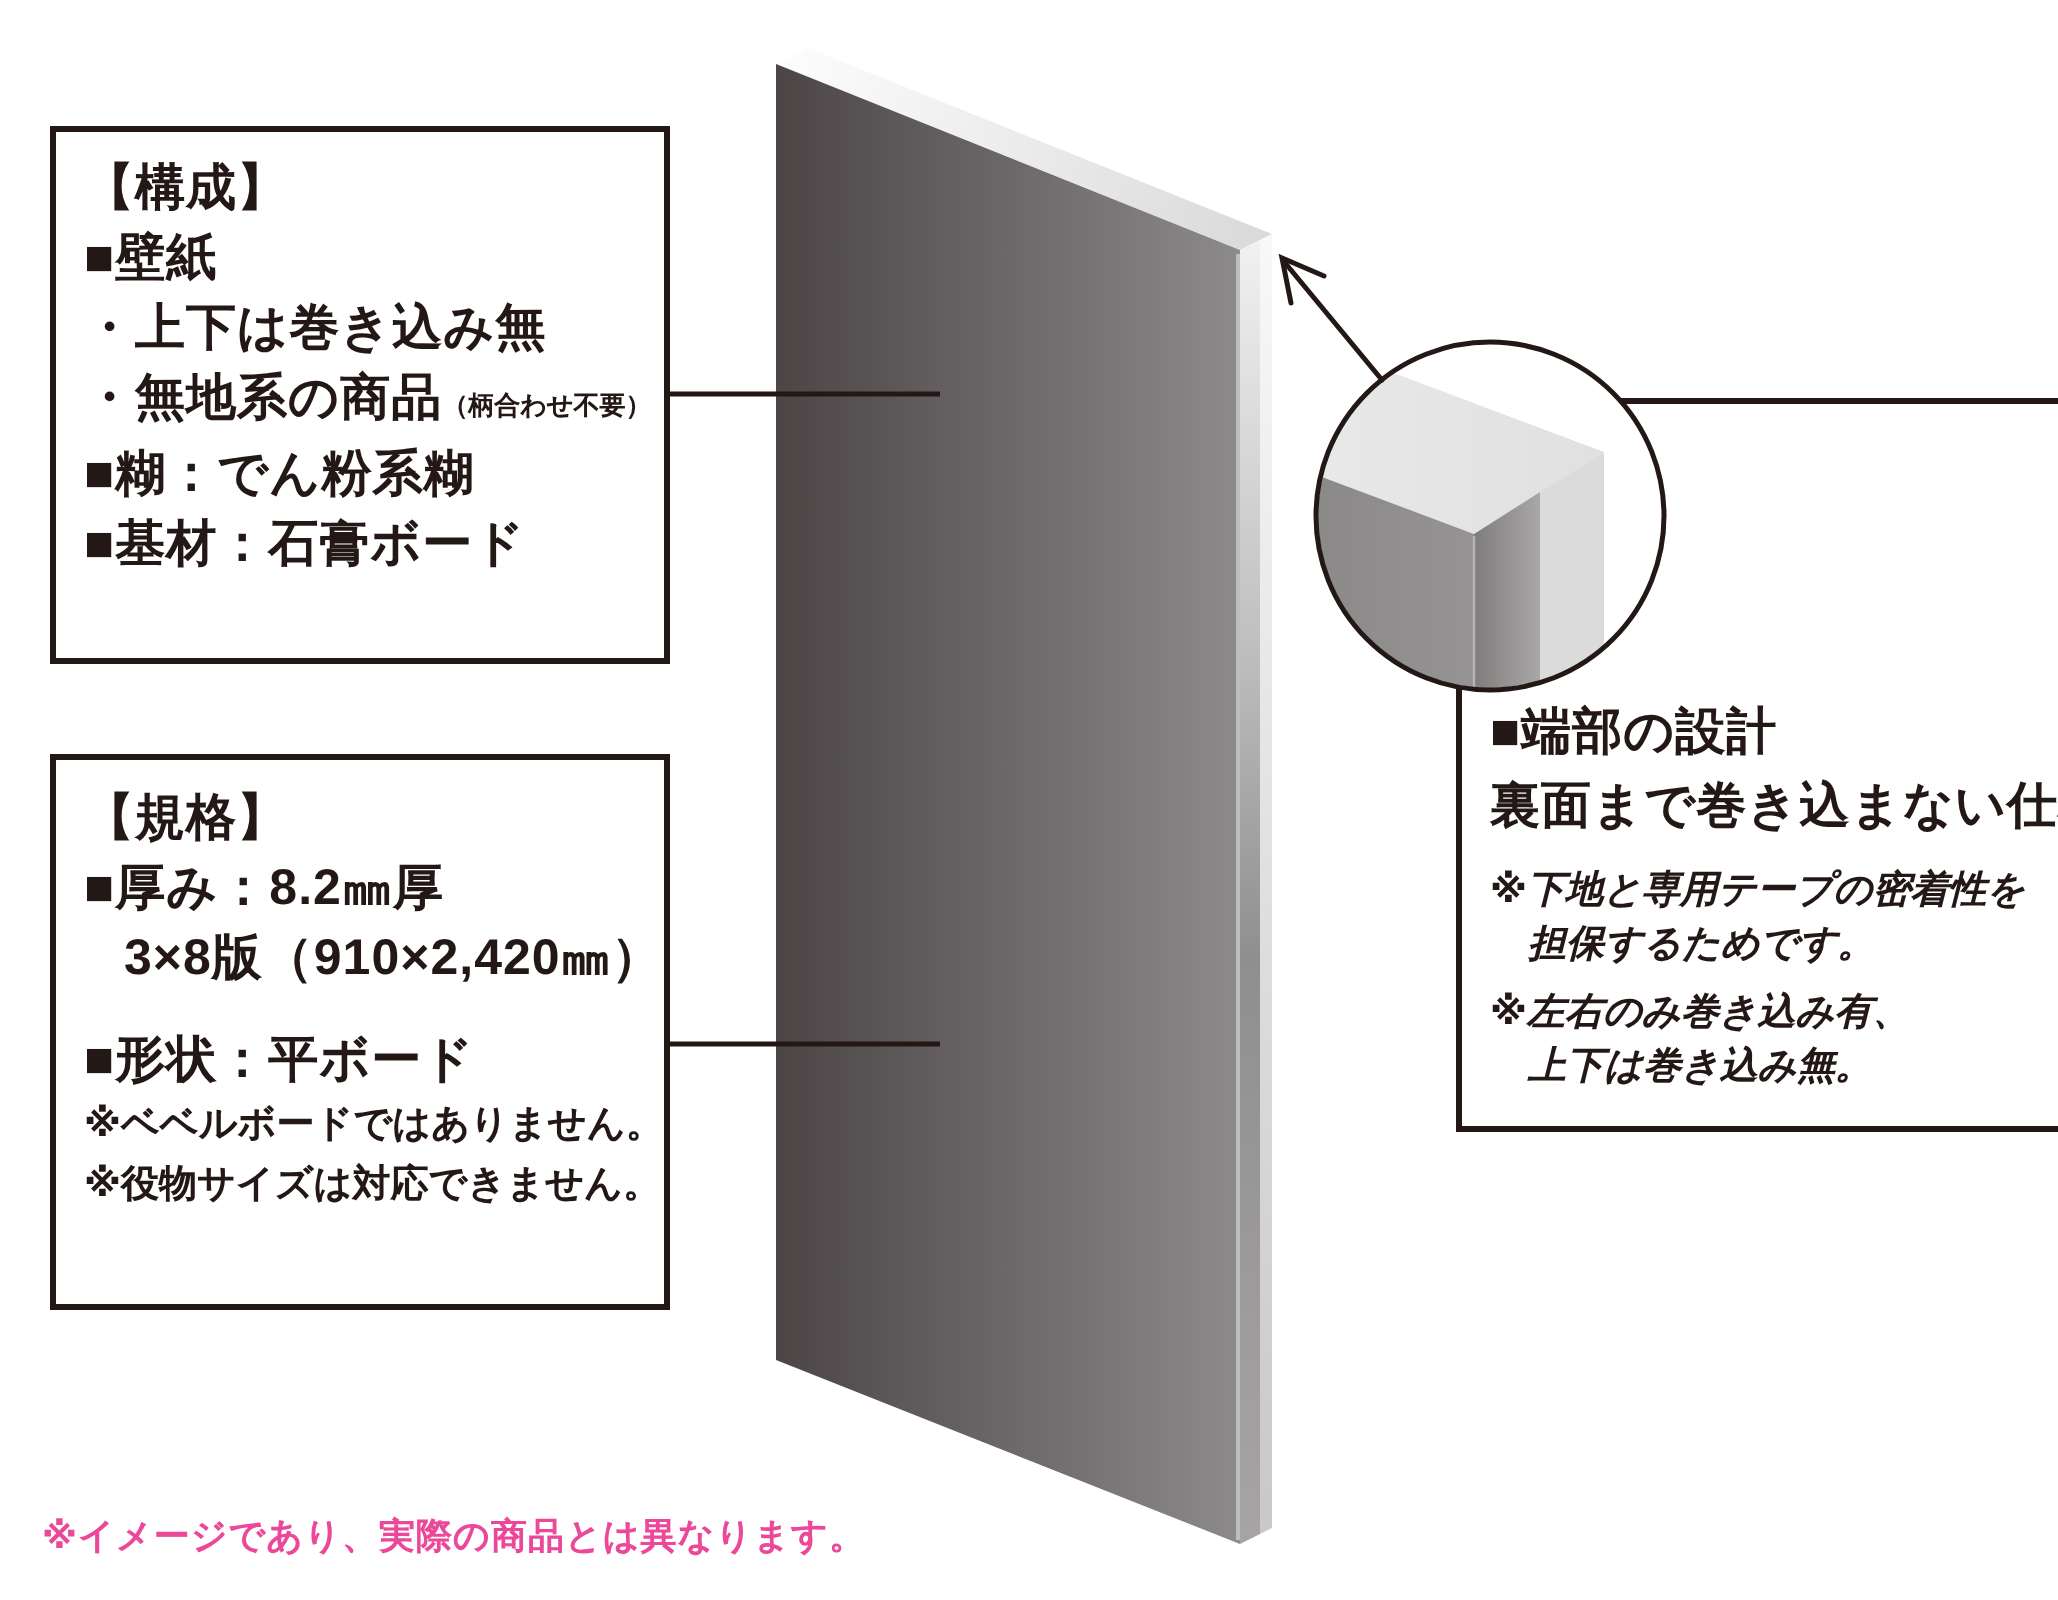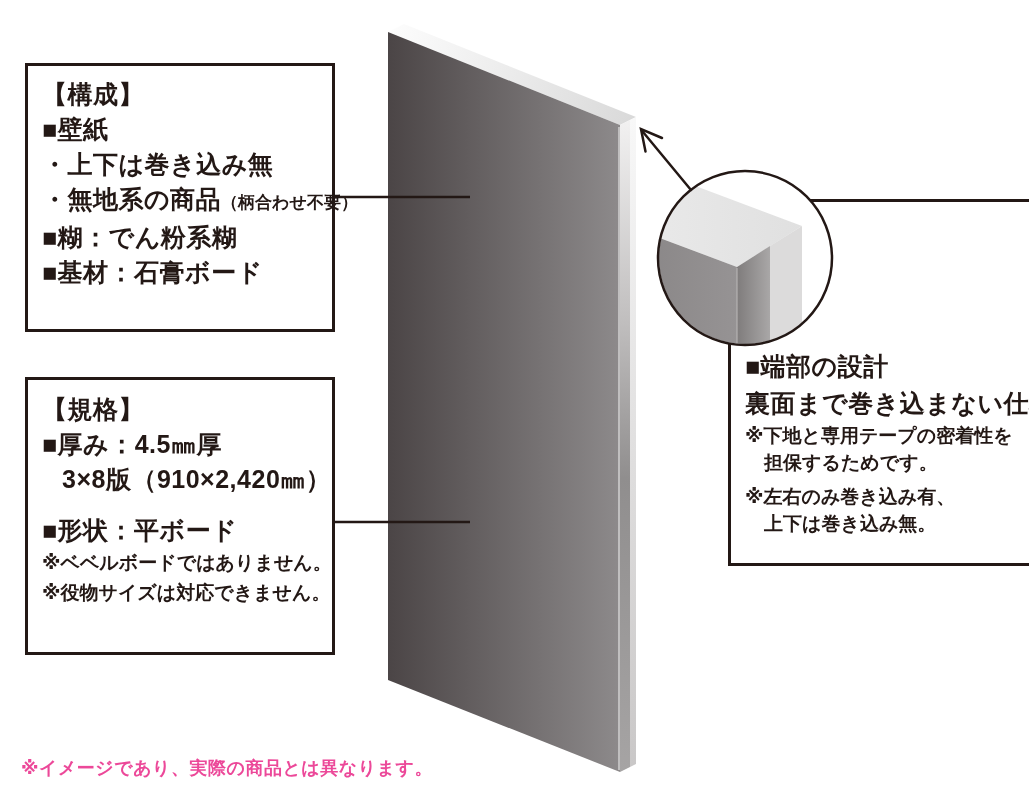--- a/index.html
+++ b/index.html
@@ -4,26 +4,26 @@
 <style>
   html,body{margin:0;padding:0;background:#fff;}
   body{font-family:"Liberation Sans","DejaVu Sans",sans-serif;}
   .canvas{position:relative;width:1029px;height:800px;background:#ffffff;overflow:hidden;}
   .gfx{position:absolute;left:0;top:0;z-index:2;pointer-events:none;}
   .box{position:absolute;z-index:1;background:#fff;border:3px solid #231815;box-sizing:border-box;color:#231815;font-weight:bold;}
   .composition{left:25px;top:63px;width:310px;height:269px;padding:11px 21px 0 14px;}
   .spec{left:25px;top:377px;width:310px;height:278px;padding:12px 6px 15px 14px;}
   .edge{left:728px;top:199px;width:311px;height:367px;padding:146px 6px 0 14px;}
   .line{font-size:25px;line-height:35px;letter-spacing:0.5px;white-space:nowrap;}
-  .small-inline{font-size:17px;letter-spacing:0;}
+  .small-inline{font-size:13px;letter-spacing:0;}
   .indent1{padding-left:20px;}
   .spacer{height:16px;}
   .note{font-size:19px;line-height:30px;letter-spacing:0;white-space:nowrap;}
   .edge .line{line-height:37px;}
-  .edge .notes{}
+  .edge .notes{margin-top:10px;font-style:italic;}
   .edge .note{line-height:27px;}
   .edge .note-cont{padding-left:19px;}
   .edge .note-group2{margin-top:7px;}
   .footer-note{position:absolute;left:21px;top:756px;z-index:1;font-size:18px;font-weight:bold;color:#ec4899;letter-spacing:0.5px;white-space:nowrap;}
 </style>
 </head>
 <body>
 
 <div class="canvas">
 
@@ -97,21 +97,21 @@
     <div class="line">【構成】</div>
     <div class="line">■壁紙</div>
     <div class="line">・上下は巻き込み無</div>
     <div class="line"><span>・無地系の商品</span><span class="small-inline">（柄合わせ不要）</span></div>
     <div class="line">■糊：でん粉系糊</div>
     <div class="line">■基材：石膏ボード</div>
   </div>
 
   <div class="box spec">
     <div class="line">【規格】</div>
-    <div class="line">■厚み：4.5㎜厚</div>
+    <div class="line">■厚み：8.2㎜厚</div>
     <div class="line indent1">3×8版（910×2,420㎜）</div>
     <div class="spacer"></div>
     <div class="line">■形状：平ボード</div>
     <div class="note">※ベベルボードではありません。</div>
     <div class="note">※役物サイズは対応できません。</div>
   </div>
 
   <div class="box edge">
     <div class="line">■端部の設計</div>
     <div class="line">裏面まで巻き込まない仕様</div>

